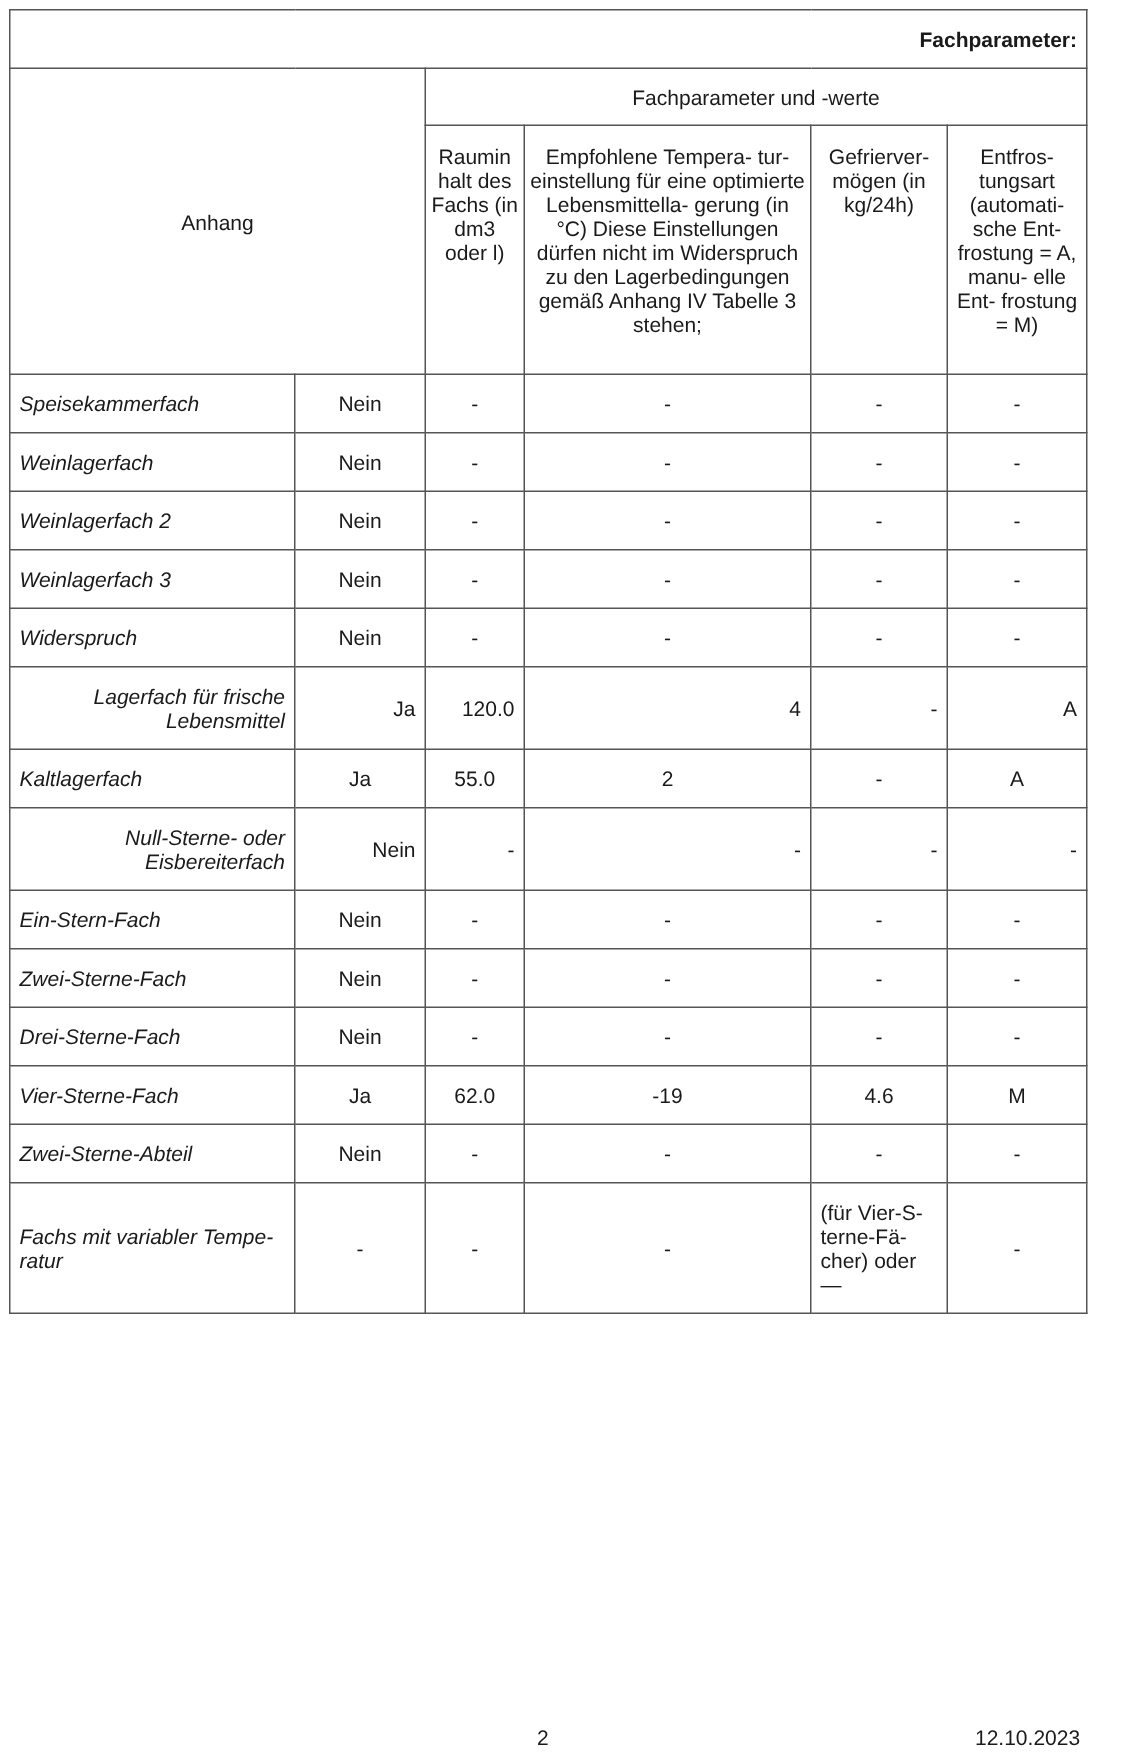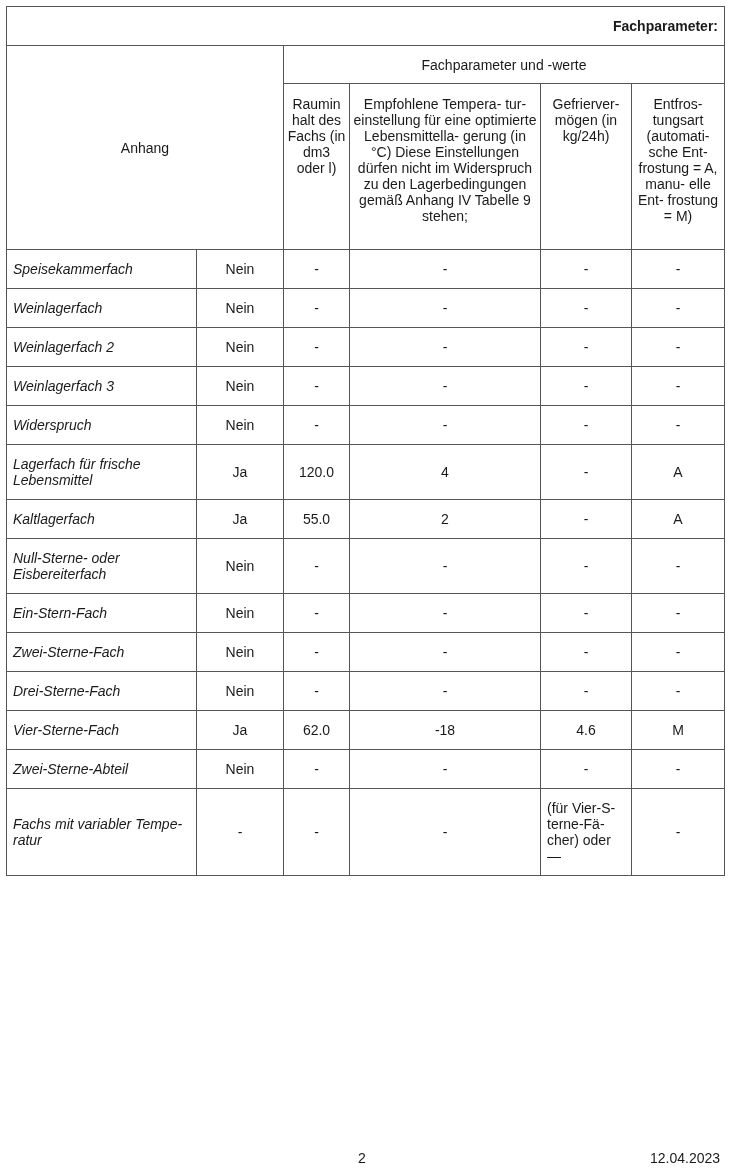--- a/index.html
+++ b/index.html
@@ -6,21 +6,21 @@
   body { width: 750px; height: 1171px; position: relative; font-family: "Liberation Sans", sans-serif; color: #1a1a1a; font-size: 14px; }
   table.main { position: absolute; left: 6px; top: 6px; width: 718px; border-collapse: collapse; table-layout: fixed; }
   table.main td { border: 1px solid #555; padding: 0 6px; vertical-align: middle; line-height: 16px; }
   .title-cell { height: 38px; font-weight: bold; text-align: right; }
   .c { text-align: center; }
   .l { text-align: left; font-style: italic; }
   .hdr-top { height: 37px; text-align: center; }
   .hdr-sub td.sub { vertical-align: top; padding-top: 12px; text-align: center; padding-left: 3px; padding-right: 3px; }
   .hdr-sub { height: 166px; }
   tr.r1 td { height: 38px; }
-  tr.r2 td { height: 54px; }
+  tr.r2 td { height: 54px; text-align: right; }
   tr.r3 td { height: 86px; margin-top: 24px; }
   td.note { text-align: left; padding-left: 10px; }
   .footer-page { position: absolute; left: 358px; top: 1150px; font-size: 14px; }
   .footer-date { position: absolute; left: 650px; top: 1150px; font-size: 14px; }
 </style>
 </head>
 <body>
 
 <table class="main">
   <colgroup>
@@ -34,21 +34,21 @@
   <tbody>
       <tr>
     <td class="title-cell" colspan="6">Fachparameter:</td>
   </tr>
   <tr>
     <td class="c" colspan="2" rowspan="2">Anhang</td>
     <td class="hdr-top" colspan="4">Fachparameter und -werte</td>
   </tr>
   <tr class="hdr-sub">
     <td class="sub">Raumin halt des Fachs (in dm3 oder l)</td>
-    <td class="sub">Empfohlene Tempera- tur-einstellung für eine optimierte Lebensmittella- gerung (in °C) Diese Einstellungen dürfen nicht im Widerspruch zu den Lagerbedingungen gemäß Anhang IV Tabelle 9 stehen;</td>
+    <td class="sub">Empfohlene Tempera- tur-einstellung für eine optimierte Lebensmittella- gerung (in °C) Diese Einstellungen dürfen nicht im Widerspruch zu den Lagerbedingungen gemäß Anhang IV Tabelle 3 stehen;</td>
     <td class="sub">Gefrierver- mögen (in kg/24h)</td>
     <td class="sub">Entfros- tungsart (automati- sche Ent- frostung = A, manu- elle Ent- frostung = M)</td>
   </tr>
 
   <tr class="r1">
     <td class="l">Speisekammerfach</td>
     <td class="c">Nein</td>
     <td class="c">-</td>
     <td class="c">-</td>
     <td class="c">-</td>
@@ -131,21 +131,21 @@
     <td class="c">Nein</td>
     <td class="c">-</td>
     <td class="c">-</td>
     <td class="c">-</td>
     <td class="c">-</td>
   </tr>
   <tr class="r1">
     <td class="l">Vier-Sterne-Fach</td>
     <td class="c">Ja</td>
     <td class="c">62.0</td>
-    <td class="c">-18</td>
+    <td class="c">-19</td>
     <td class="c">4.6</td>
     <td class="c">M</td>
   </tr>
   <tr class="r1">
     <td class="l">Zwei-Sterne-Abteil</td>
     <td class="c">Nein</td>
     <td class="c">-</td>
     <td class="c">-</td>
     <td class="c">-</td>
     <td class="c">-</td>
@@ -155,13 +155,13 @@
     <td class="c">-</td>
     <td class="c">-</td>
     <td class="c">-</td>
     <td class="note">(für Vier-S- terne-Fä- cher) oder —</td>
     <td class="c">-</td>
   </tr>
 </tbody>
   </table>
 
 <div class="footer-page">2</div>
-<div class="footer-date">12.04.2023</div>
+<div class="footer-date">12.10.2023</div>
 
 </body></html>

